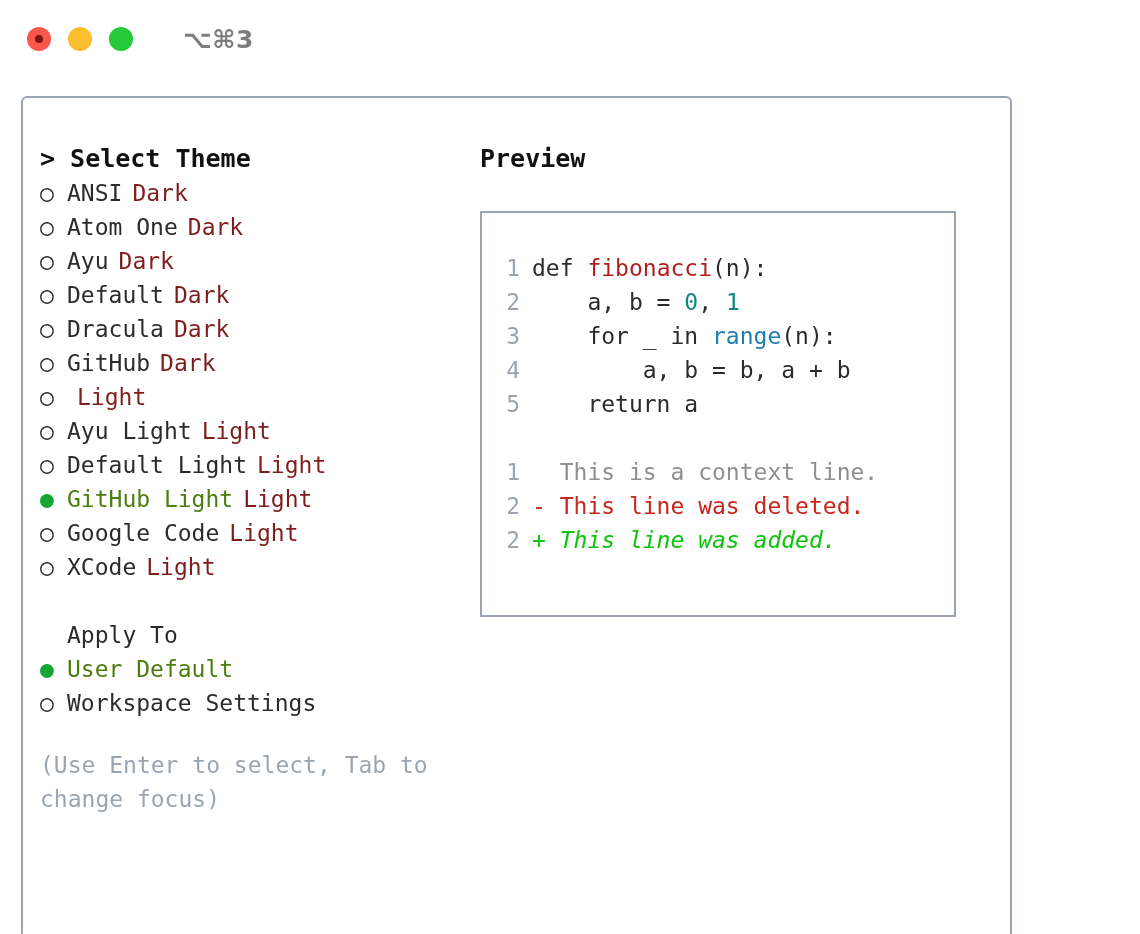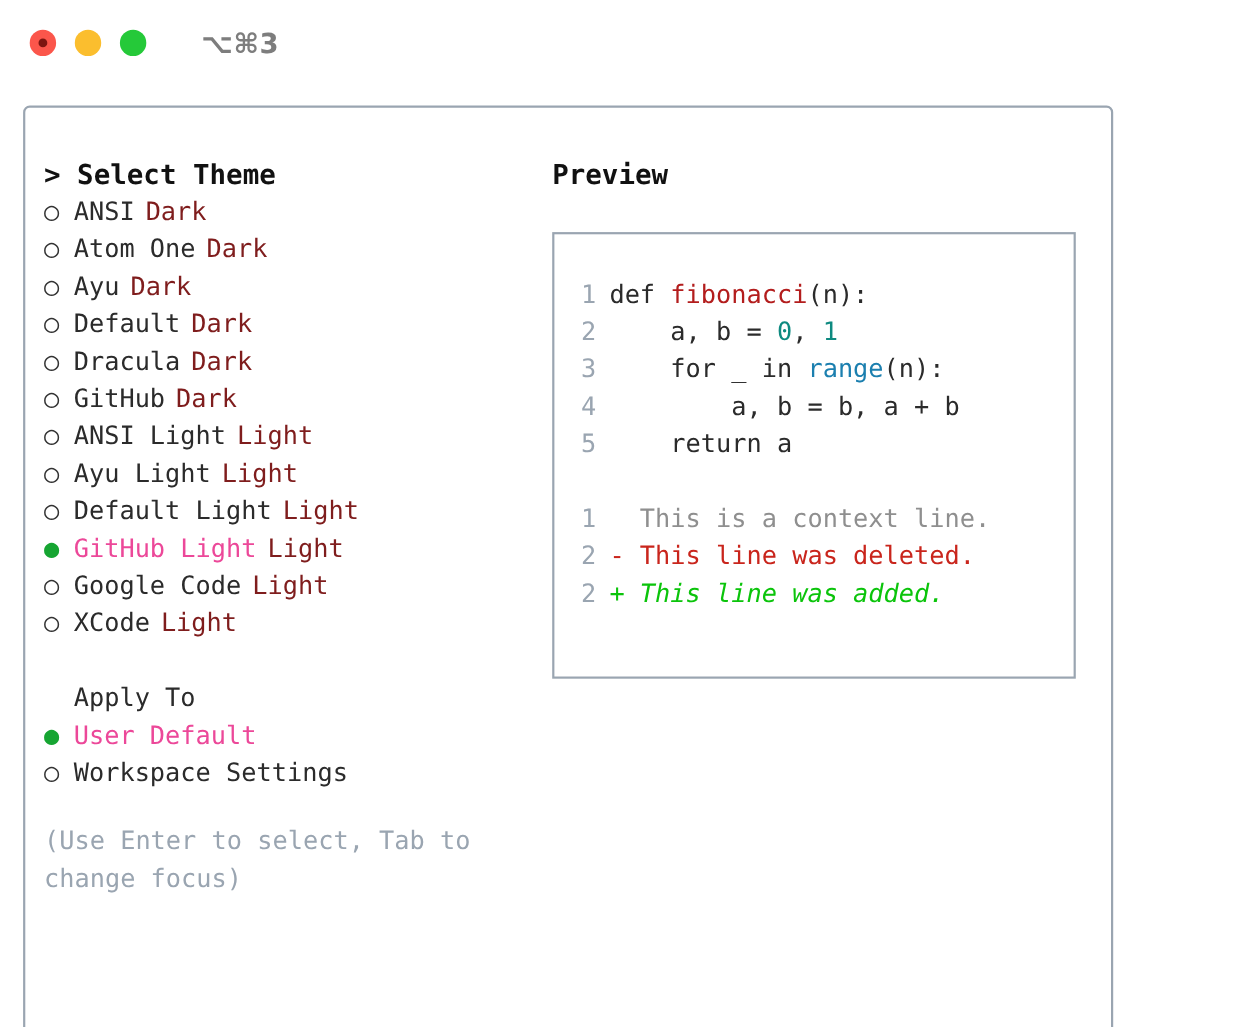--- a/index.html
+++ b/index.html
@@ -105,21 +105,21 @@
   }
   .marker {
     display: inline-block;
     width: 27px;
     flex: 0 0 27px;
     font-size: 23px;
     color: #333333;
   }
   .marker.sel { color: #16a532; }
   .opt-label { color: #2b2b2b; }
-  .opt-row.selected .opt-label { color: #ec4899; }
+  .opt-row.selected .opt-label { color: #4d7c0f; }
   .opt-cat {
     color: #7f1d1d;
     margin-left: 10px;
   }
 
   .group-header {
     display: flex;
     align-items: baseline;
     line-height: 34px;
     height: 34px;
@@ -134,21 +134,21 @@
     font-size: 23px;
     line-height: 34px;
     color: #9aa5b1;
     width: 400px;
     white-space: pre-wrap;
   }
 
   
   .right-col {
     position: absolute;
-    left: 479px;
+    left: 457px;
     top: 44px;
     width: 490px;
   }
   .preview-title {
     font-size: 25px;
     font-weight: bold;
     color: #111111;
     line-height: 34px;
     white-space: pre;
   }
@@ -206,21 +206,21 @@
 
     <div class="left-col">
       <div class="section-title">&gt; Select Theme</div>
       <ul class="opt-list" id="theme-list">
           <li class="opt-row"><span class="marker">○</span><span class="opt-label">ANSI</span><span class="opt-cat">Dark</span></li>
           <li class="opt-row"><span class="marker">○</span><span class="opt-label">Atom One</span><span class="opt-cat">Dark</span></li>
           <li class="opt-row"><span class="marker">○</span><span class="opt-label">Ayu</span><span class="opt-cat">Dark</span></li>
           <li class="opt-row"><span class="marker">○</span><span class="opt-label">Default</span><span class="opt-cat">Dark</span></li>
           <li class="opt-row"><span class="marker">○</span><span class="opt-label">Dracula</span><span class="opt-cat">Dark</span></li>
           <li class="opt-row"><span class="marker">○</span><span class="opt-label">GitHub</span><span class="opt-cat">Dark</span></li>
-          <li class="opt-row"><span class="marker">○</span><span class="opt-label">ANSI Light</span><span class="opt-cat">Light</span></li>
+          <li class="opt-row"><span class="marker">○</span><span class="opt-cat">Light</span></li>
           <li class="opt-row"><span class="marker">○</span><span class="opt-label">Ayu Light</span><span class="opt-cat">Light</span></li>
           <li class="opt-row"><span class="marker">○</span><span class="opt-label">Default Light</span><span class="opt-cat">Light</span></li>
           <li class="opt-row selected"><span class="marker sel">●</span><span class="opt-label">GitHub Light</span><span class="opt-cat">Light</span></li>
           <li class="opt-row"><span class="marker">○</span><span class="opt-label">Google Code</span><span class="opt-cat">Light</span></li>
           <li class="opt-row"><span class="marker">○</span><span class="opt-label">XCode</span><span class="opt-cat">Light</span></li>
         </ul>
 
       <div class="spacer-row"></div>
 
       <div class="group-header">

